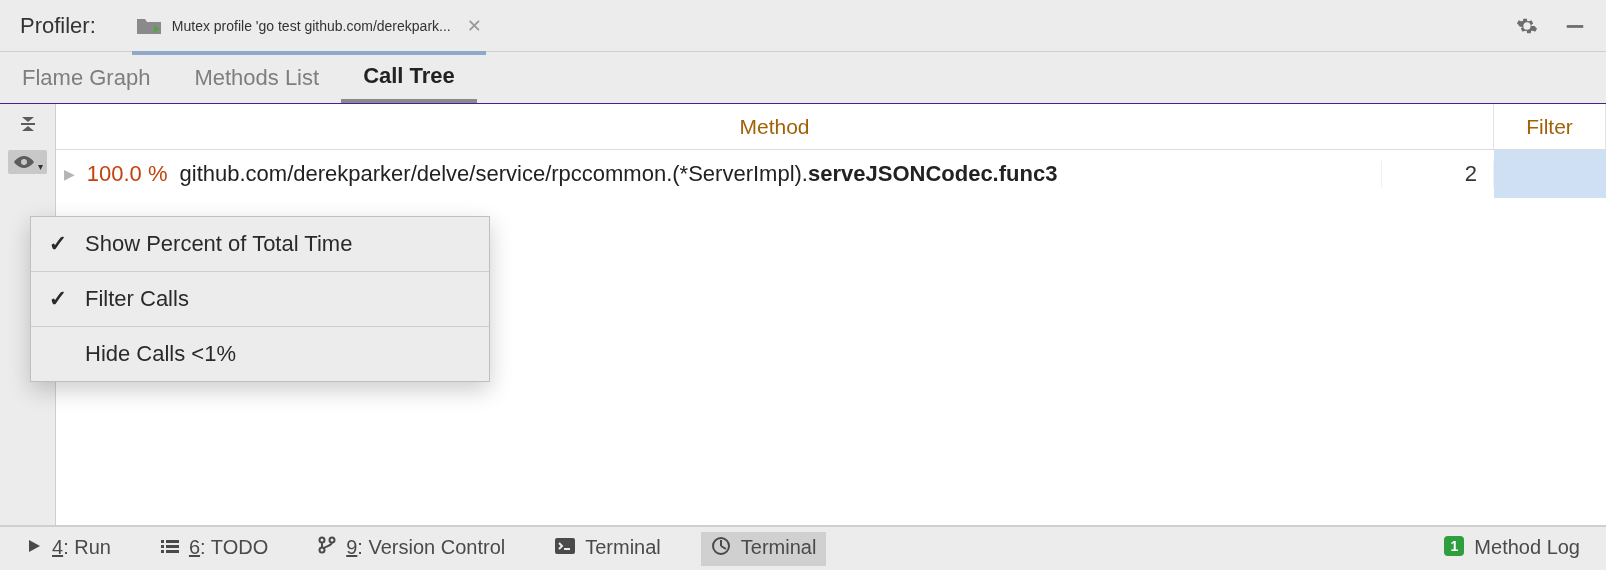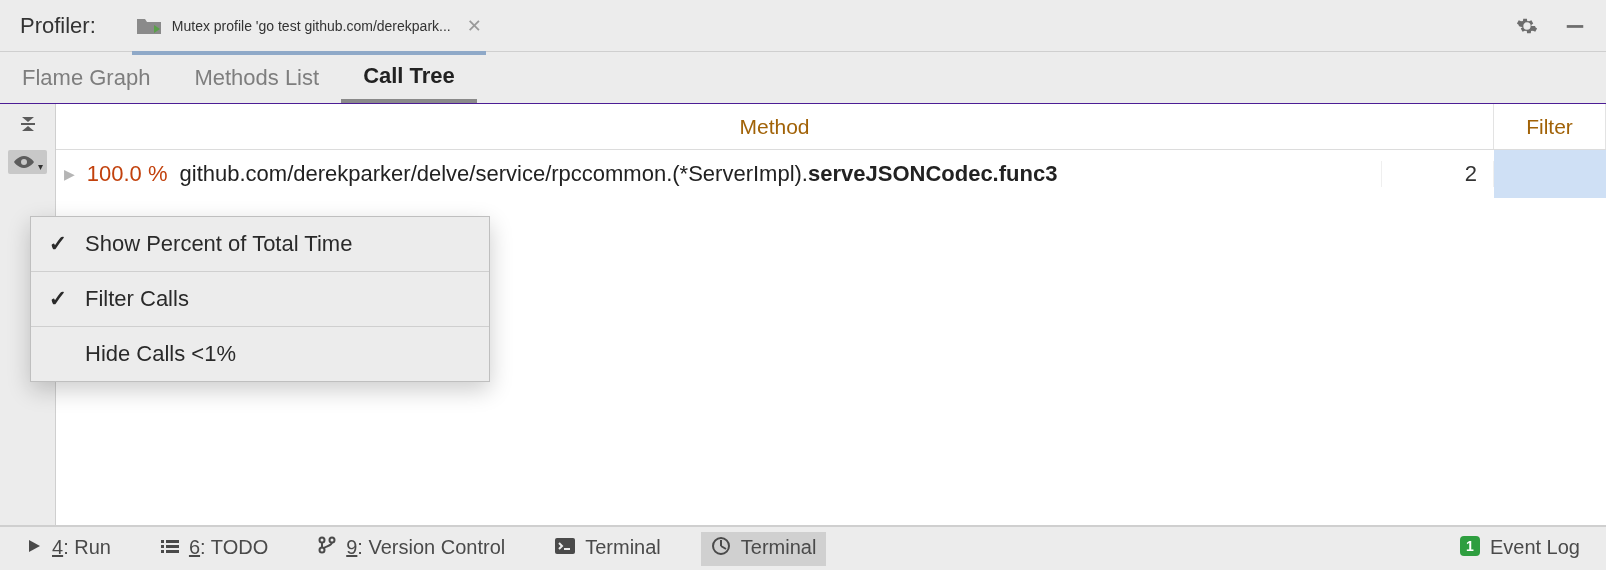--- a/index.html
+++ b/index.html
@@ -343,15 +343,15 @@
   <div class="tool active">
     <span><svg width="20" height="20" viewBox="0 0 20 20">
           <circle cx="10" cy="10" r="8" fill="none" stroke="#4a4a4a" stroke-width="2"></circle>
           <path d="M10 10L10 4M10 10l5 3" stroke="#4a4a4a" stroke-width="2"></path>
         </svg></span>
     <span>Terminal</span>
   </div>
   <div class="spacer"></div>
   <div class="tool">
     <span class="badge">1</span>
-    <span>Event Log</span>
+    <span>Method Log</span>
   </div>
 </div>
 
 </body></html>

